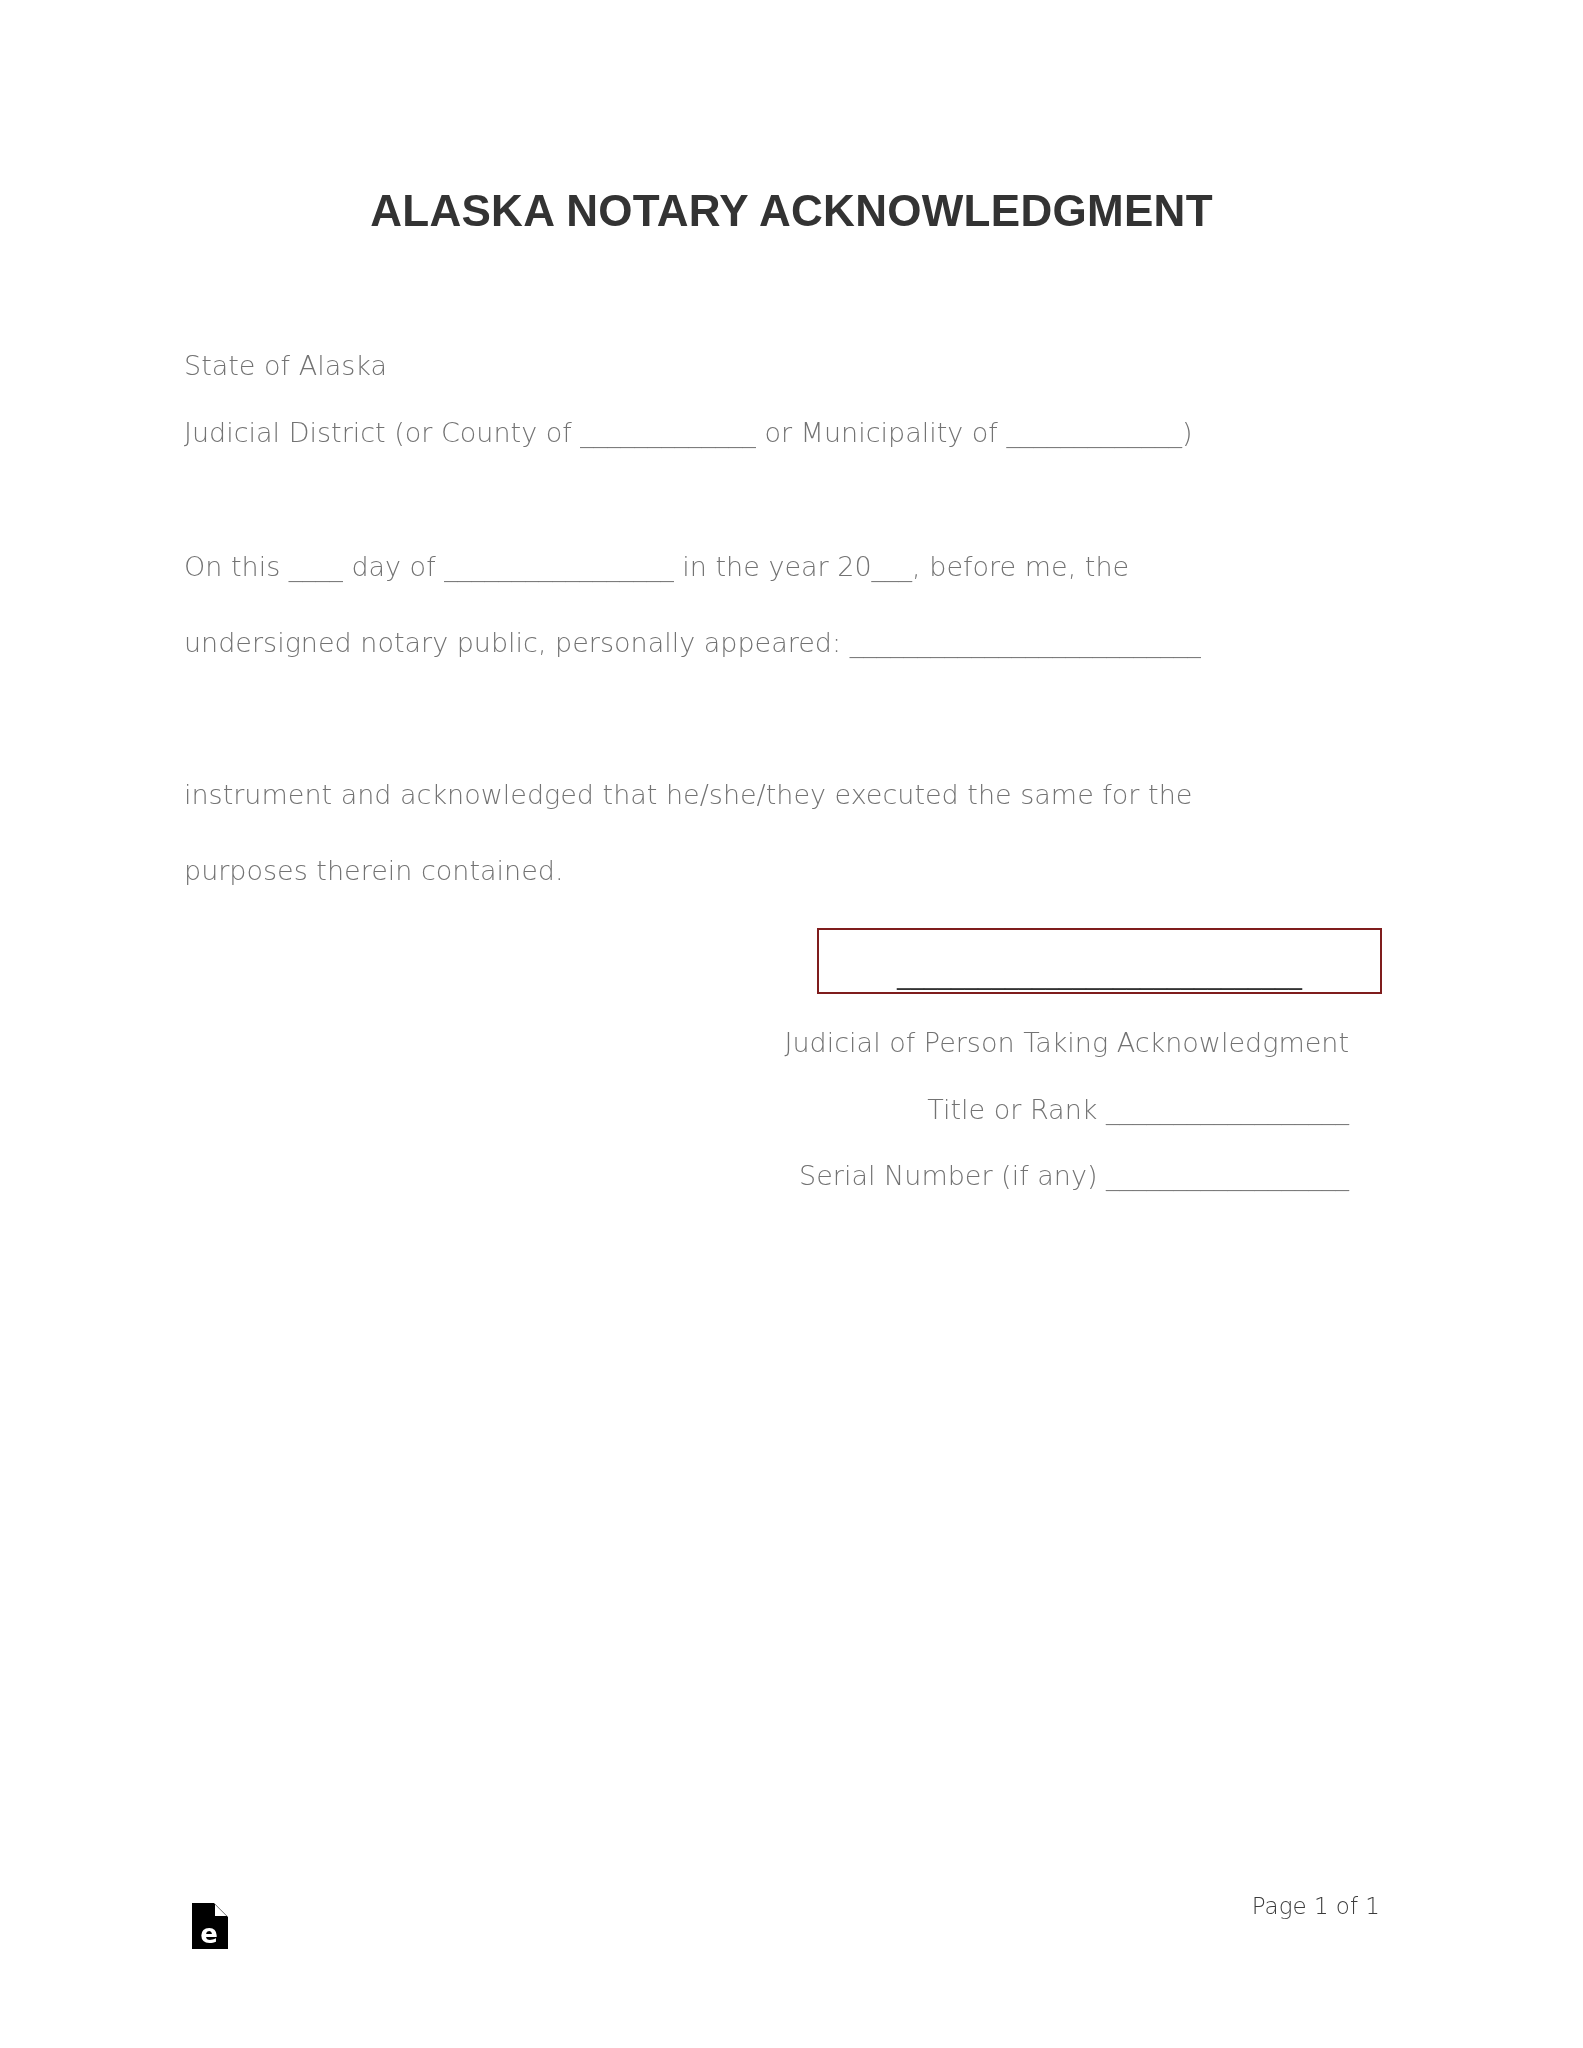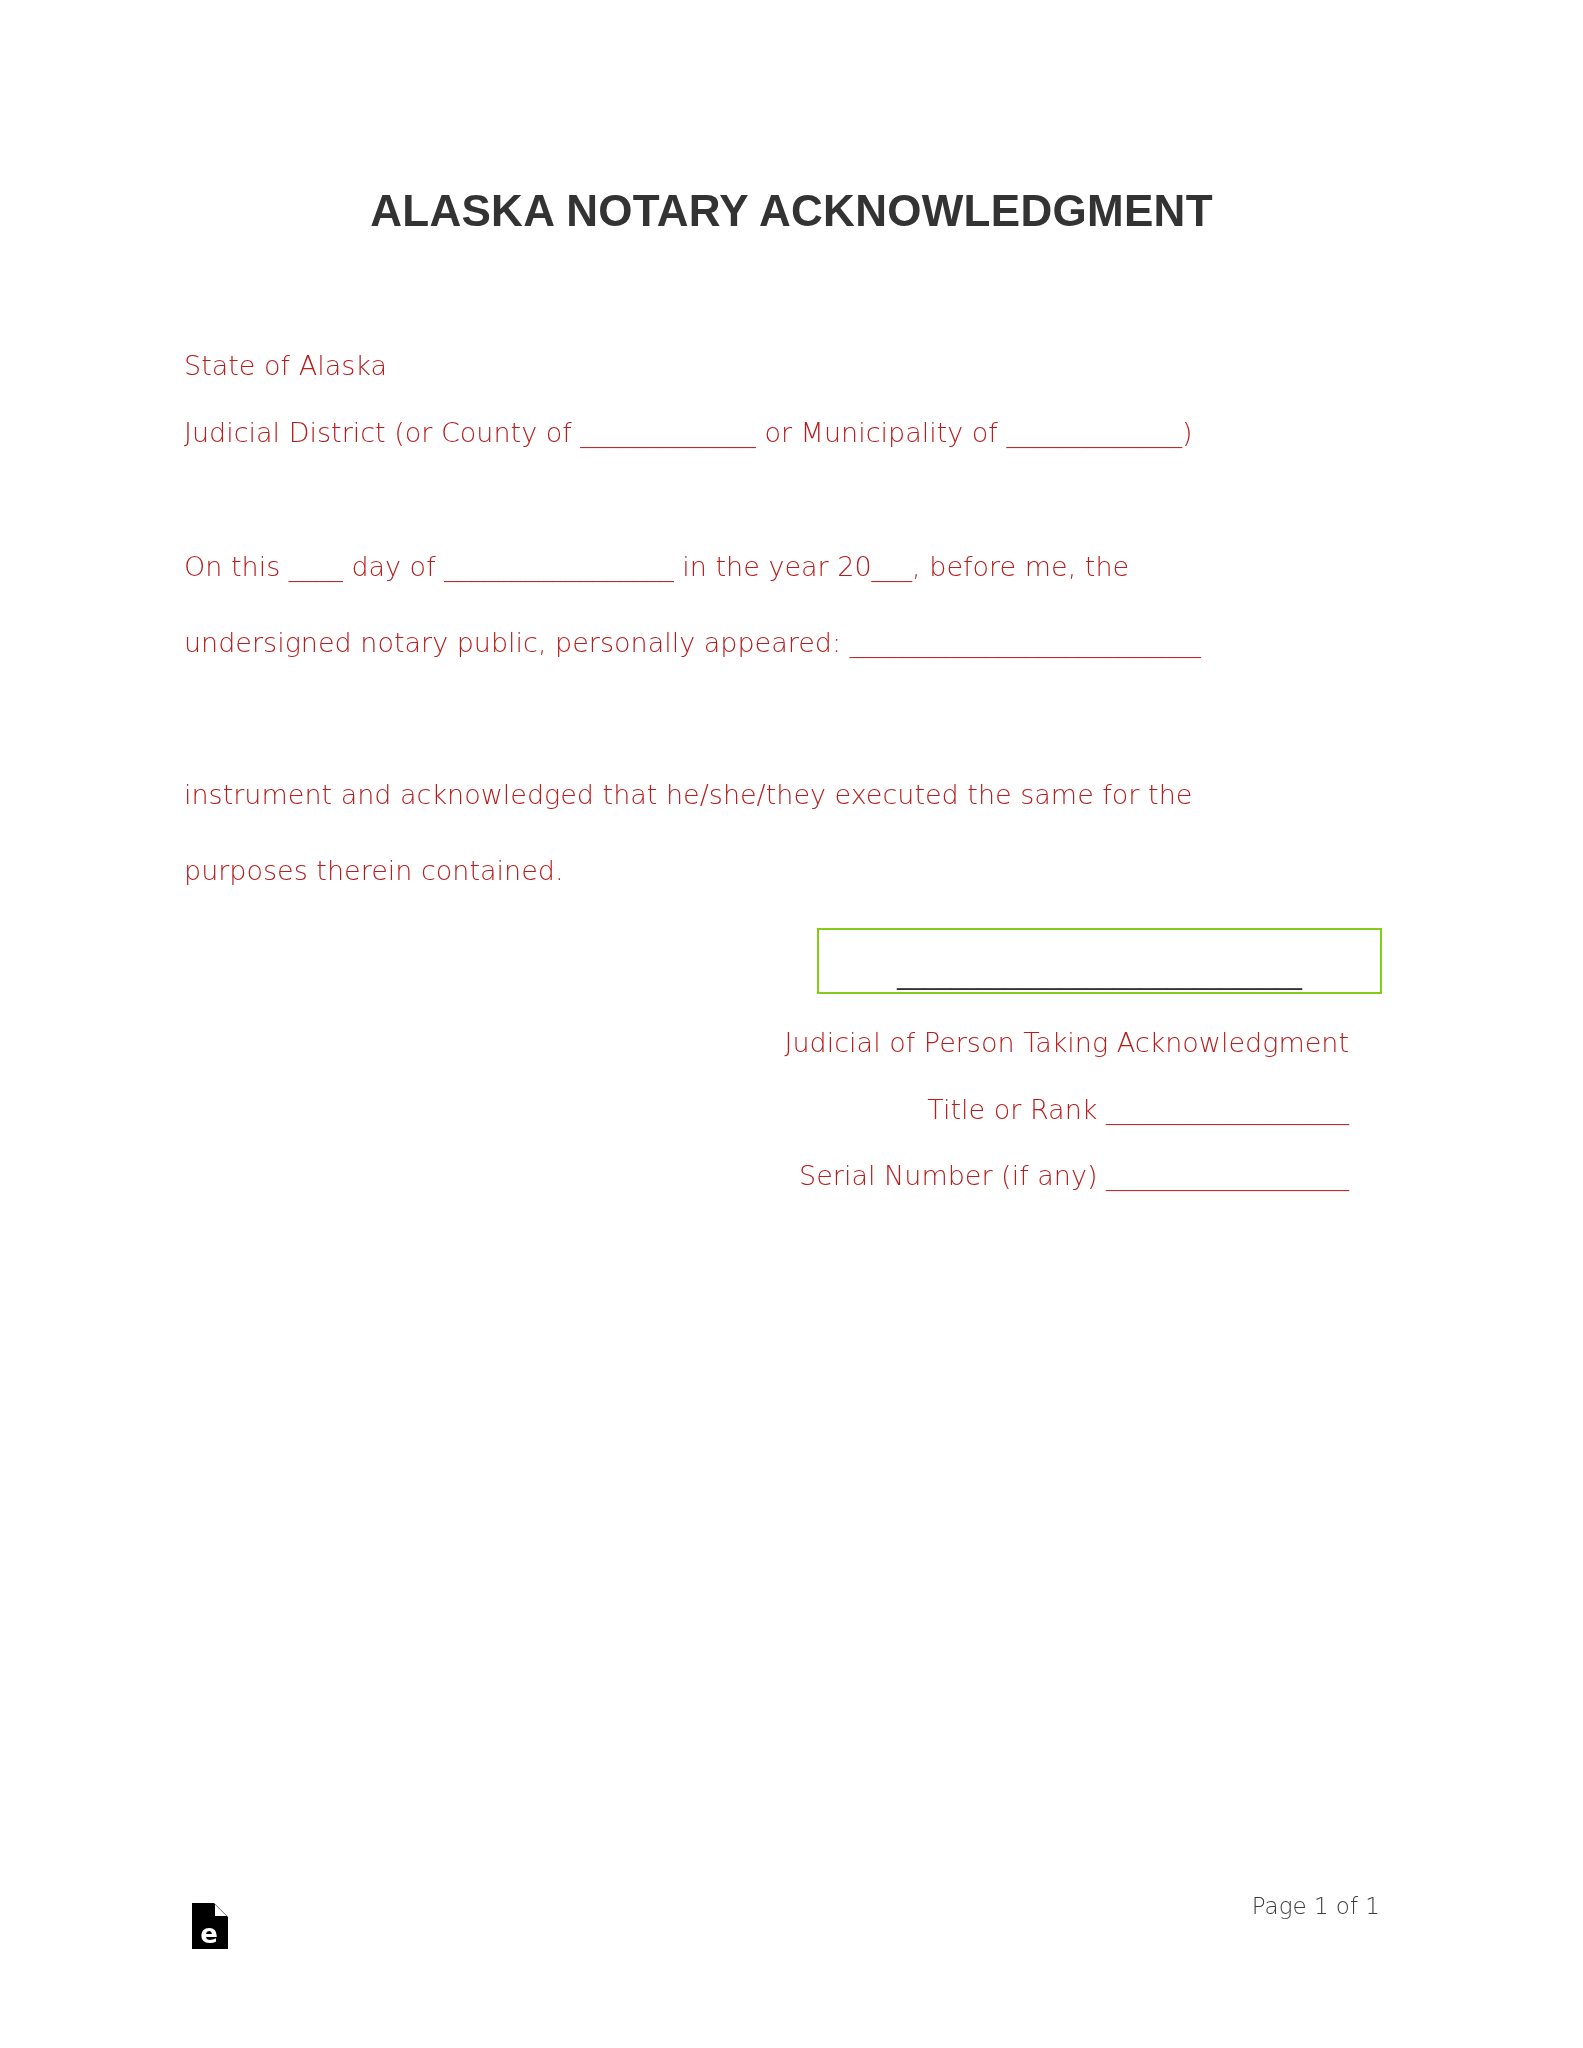--- a/index.html
+++ b/index.html
@@ -34,35 +34,35 @@
       letter-spacing: 0.3px;
       color: #333333;
       white-space: nowrap;
     }
     .line {
       position: absolute;
       white-space: nowrap;
       font-family: "DejaVu Sans", sans-serif;
       font-size: 27px;
       font-weight: 300;
-      color: #b91c1c;
+      color: #737373;
       letter-spacing: 0px;
     }
     .left { left: 184px; }
     .right-aligned {
       right: 207px;
       text-align: right;
     }
     .sig-box {
       position: absolute;
       left: 817px;
       top: 928px;
       width: 561px;
       height: 62px;
-      border: 2px solid #84cc16;
+      border: 2px solid #7f1d1d;
       box-sizing: content-box;
     }
     .sig-line {
       position: absolute;
       left: 6px;
       right: 6px;
       bottom: 2px;
       font-family: "DejaVu Sans", sans-serif;
       font-size: 27px;
       color: #333333;

